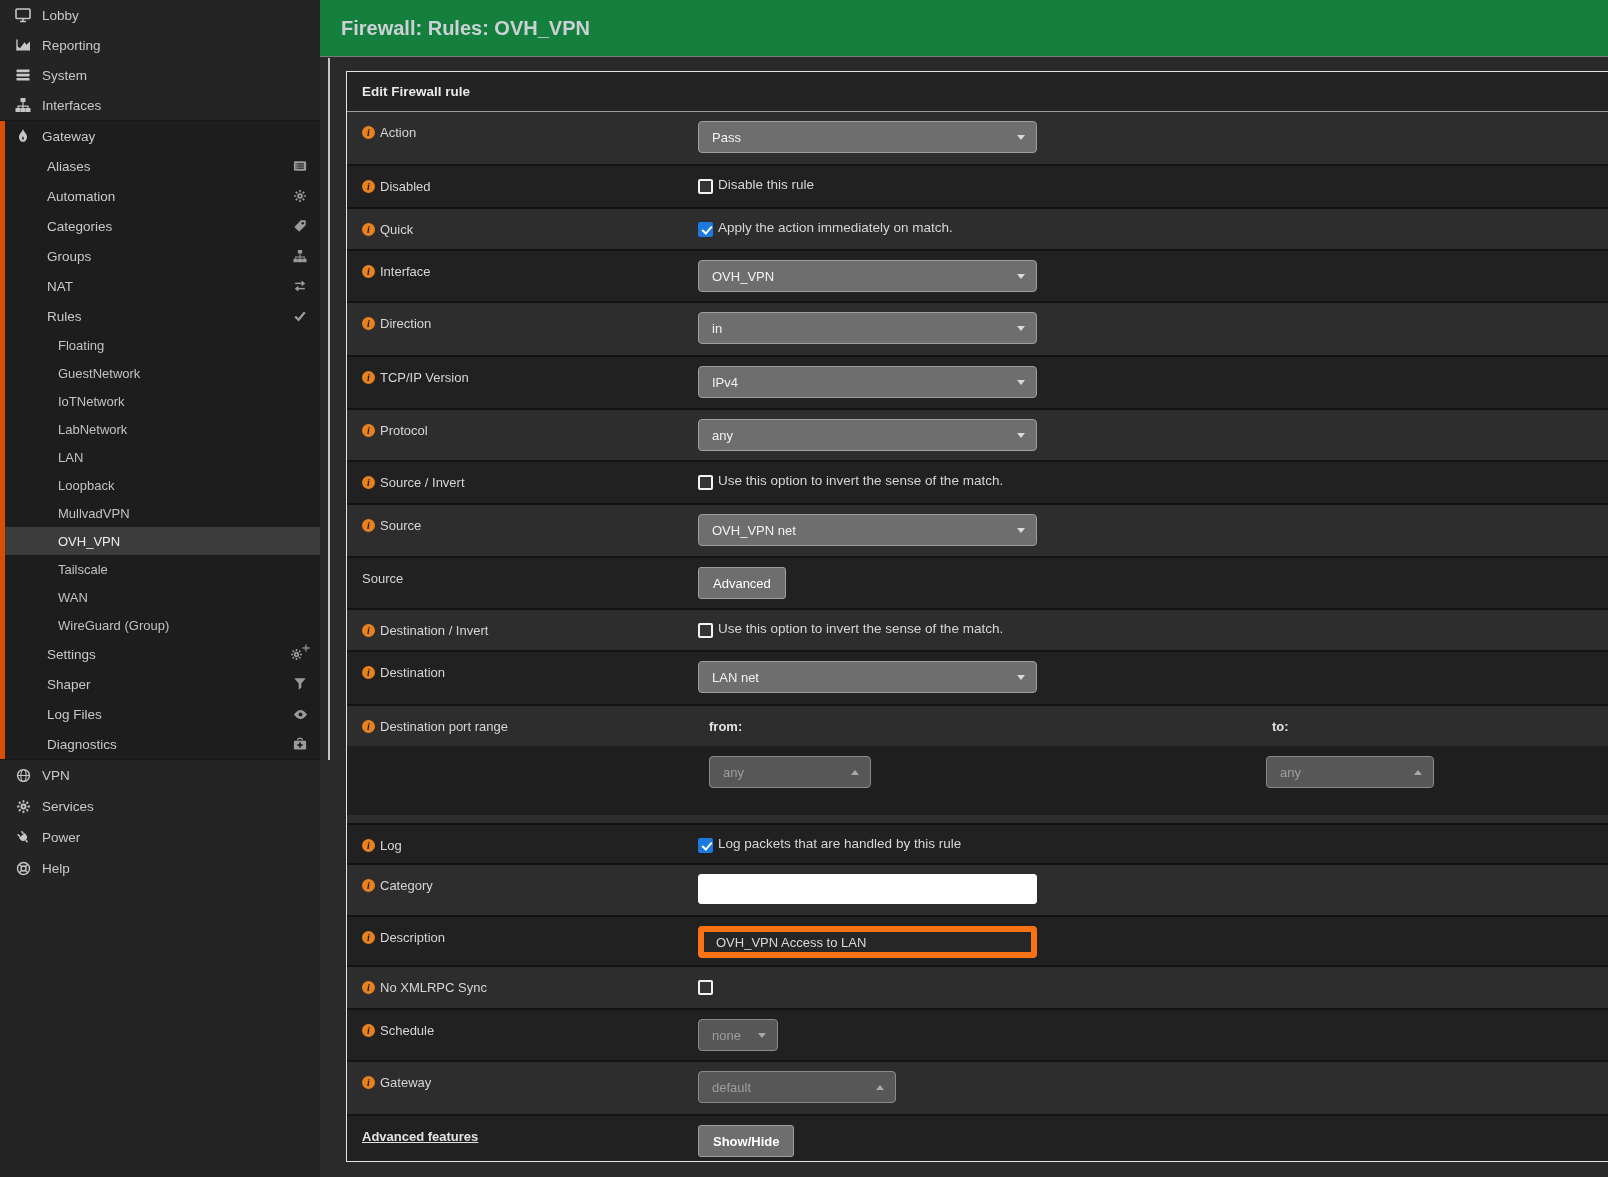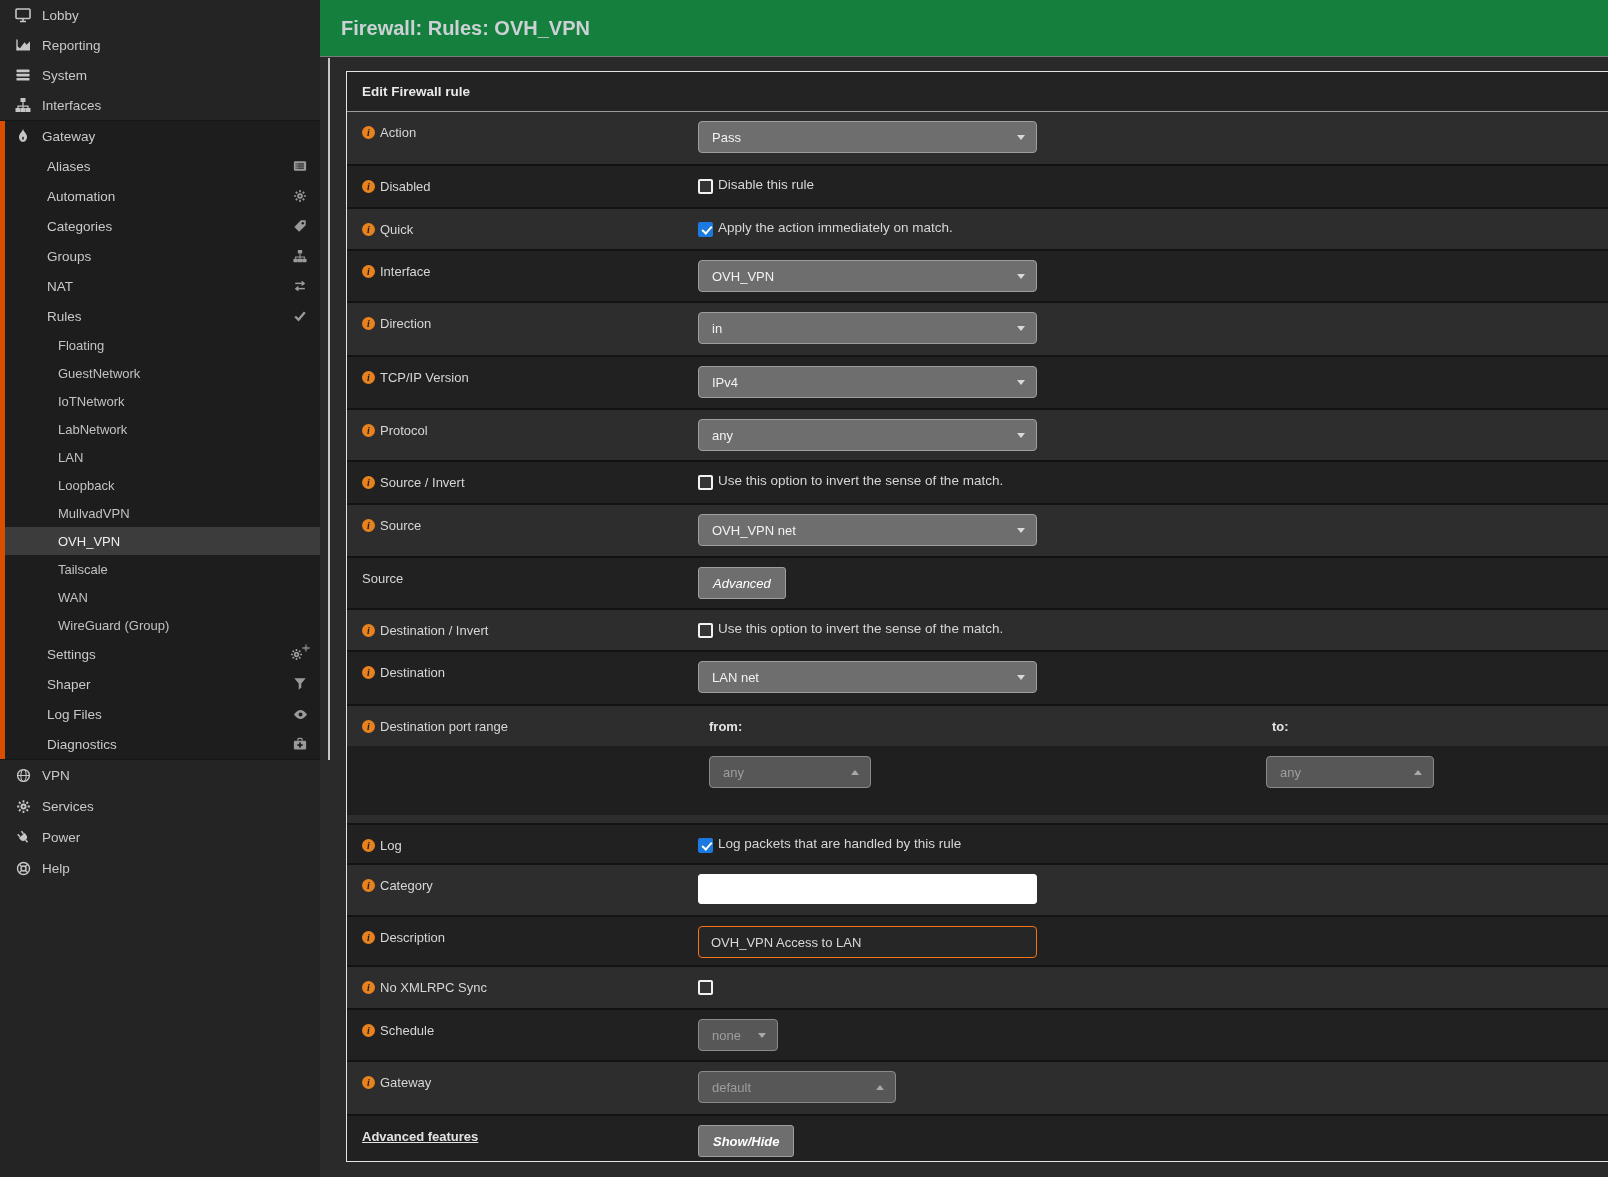--- a/index.html
+++ b/index.html
@@ -54,23 +54,23 @@
           align-items:center;justify-content:space-between;padding:0 11px 0 13px;color:#f2f2f2;
           font-size:13px;width:339px;box-sizing:border-box;cursor:pointer;}
   .select.muted{background:#575757;border-color:#8a8a8a;color:#9e9e9e;}
   .caret{width:0;height:0;border-left:4.5px solid transparent;border-right:4.5px solid transparent;flex:none;}
   .caret.down{border-top:5px solid #d9d9d9;}
   .select.muted .caret.down{border-top-color:#a8a8a8;}
   .caret.up{border-bottom:5px solid #a8a8a8;}
   .w80{width:80px;} .w198{width:198px;} .w162{width:162px;} .w168{width:168px;}
 
   .btn{height:32px;padding:0 14px;background:#6e6e6e;border:1px solid #9e9e9e;border-radius:3px;
-       color:#fff;font-size:13px;font-family:inherit;cursor:pointer;font-style:italic;}
+       color:#fff;font-size:13px;font-family:inherit;cursor:pointer;}
   .btn.bold{font-weight:bold;}
-  .input-dark{width:339px;height:32px;box-sizing:border-box;background:#262626;border:1px solid #f97316;
+  .input-dark{width:339px;height:32px;box-sizing:border-box;background:#262626;border:6px solid #f97316;
        border-radius:4px;color:#d8d8d8;padding:0 12px;font-size:13px;font-family:inherit;}
   .input-white{width:339px;height:30px;box-sizing:border-box;background:#fff;border:1px solid #fff;
        border-radius:3px;padding:0 8px;font-size:13px;font-family:inherit;}
 
   
   .r-action{height:52px;} .r-disabled{height:43px;} .r-quick{height:42px;} .r-interface{height:52px;}
   .r-direction{height:54px;} .r-tcpip{height:53px;} .r-protocol{height:52px;} .r-srcinv{height:43px;}
   .r-source{height:53px;} .r-srcadv{height:52px;} .r-dstinv{height:42px;} .r-dest{height:54px;}
   .r-log{height:40px;} .r-category{height:52px;} .r-desc{height:50px;} .r-noxml{height:43px;}
   .r-schedule{height:52px;} .r-gateway{height:54px;} .r-adv{height:47px;}

